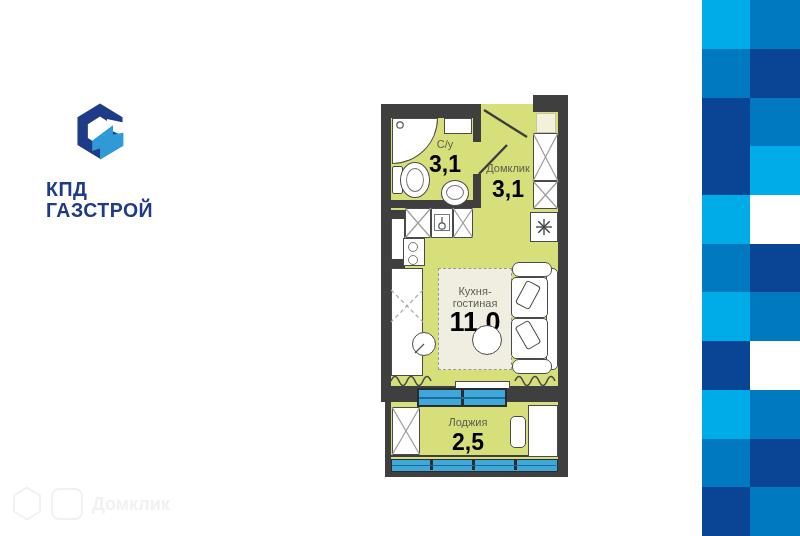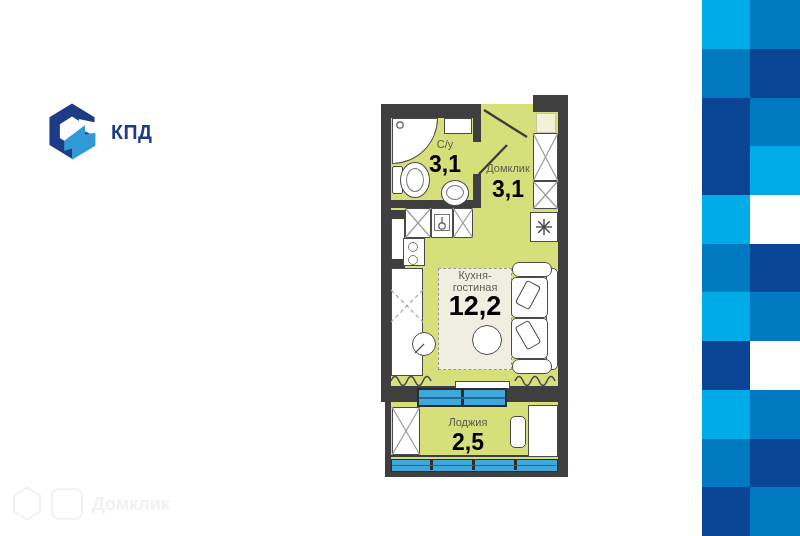--- a/index.html
+++ b/index.html
@@ -1,31 +1,31 @@
 <!DOCTYPE html>
 <html><head>
 <meta charset="utf-8">
 <style>
   html,body{margin:0;padding:0;background:#fff;}
   body{width:800px;height:536px;position:relative;overflow:hidden;
        font-family:"Liberation Sans", sans-serif;}
   .abs{position:absolute;box-sizing:border-box;}
   
-  .logo-wrap{left:46px;top:98px;display:flex;gap:13px;align-items:center;}
+  .logo-wrap{left:46px;top:98px;display:flex;gap:13px;align-items:center;flex-direction:column;}
   .logo-text{color:#1e3b87;font-weight:bold;font-size:19.5px;line-height:21px;
              letter-spacing:.5px;}
   
   .wall{background:#3f3f3f;}
   .floor{background:#d7df7b;}
   .furn{background:#fff;border:1.5px solid #4a4a4a;}
   .thinb{border:1px solid #777;background:#fff;}
   .room-label{font-size:11px;color:#5d5d50;text-align:center;}
   .room-num{font-size:23px;font-weight:bold;color:#000000;text-align:center;line-height:26px;}
   .rug{background:#efeee1;border:1.5px dashed #9a9a8a;display:flex;flex-direction:column;
-       align-items:center;}
+       align-items:center;padding-top:16px;}
   .rug .room-num{font-size:27px;}
   .win-blue{background:#3fa7da;border:2px solid #2c2c2c;}
   .mullion{background:#2c2c2c;}
   .winline{background:#1a6c9c;}
   svg.lineart{pointer-events:none;}
   
   .wm{left:12px;top:486px;display:flex;align-items:center;gap:9px;color:#f1f1f1;}
   .wm-text{font-size:18px;font-weight:bold;color:#f1f1f1;}
   .wm-box{width:28px;height:28px;border:2px solid #f1f1f1;border-radius:8px;}
 </style>
@@ -35,30 +35,31 @@
 <div class="abs logo-wrap">
   <svg width="52" height="68" viewBox="0 0 60 70">
     <path fill="#1e3b87" fill-rule="evenodd" d="M30,2 56,18 56,50 30,66 4,50 4,18 Z M30,17 44,26 44,42 30,51 16,42 16,26 Z"></path>
     <polygon fill="#ffffff" points="57,24 57,40 38,31 38,20"></polygon>
     <polygon fill="#2f9ad6" points="57,36 57,51 30,67 30,52 45,43 45,38"></polygon>
     <polygon fill="#2f9ad6" points="21,44 45,27 45,49 21,57"></polygon>
     <polygon fill="#ffffff" points="21,40 45,22 45,27 21,45"></polygon>
   </svg>
   <div class="logo-text">
     <div>КПД</div>
+    <div>ГАЗСТРОЙ</div>
   </div>
 </div>
 
 <div class="abs floor" style="left:391px;top:104px;width:167px;height:298px;"></div>
 <div class="abs floor" style="left:391px;top:402px;width:167px;height:69px;"></div>
 <div class="abs" style="left:536px;top:113px;width:20px;height:20px;background:#f3f1da;border:1px solid #c9c6a5;"></div>
 
 <div class="abs rug" style="left:438px;top:268px;width:74px;height:102px;">
   <div class="room-label">Кухня-гостиная</div>
-  <div class="room-num">12,2</div>
+  <div class="room-num">11,0</div>
 </div>
 
 <div class="abs wall" style="left:381px;top:104px;width:92px;height:14px;"></div>
 <div class="abs wall" style="left:533px;top:95px;width:35px;height:17px;"></div>
 <div class="abs wall" style="left:381px;top:104px;width:10px;height:298px;"></div>
 <div class="abs wall" style="left:558px;top:112px;width:10px;height:365px;"></div>
 <div class="abs wall" style="left:473px;top:104px;width:8px;height:38px;"></div>
 <div class="abs wall" style="left:473px;top:174px;width:8px;height:34px;"></div>
 <div class="abs wall" style="left:381px;top:200px;width:92px;height:8px;"></div>
 <div class="abs wall" style="left:381px;top:386px;width:187px;height:16px;"></div>

